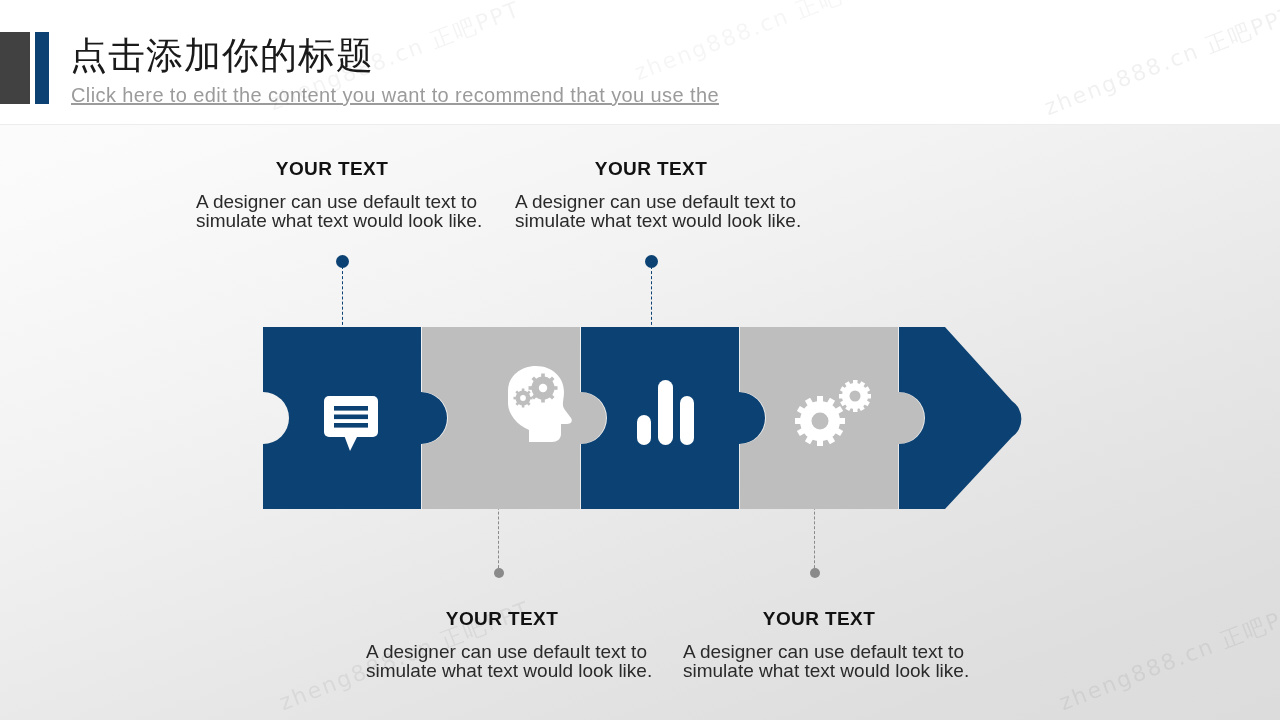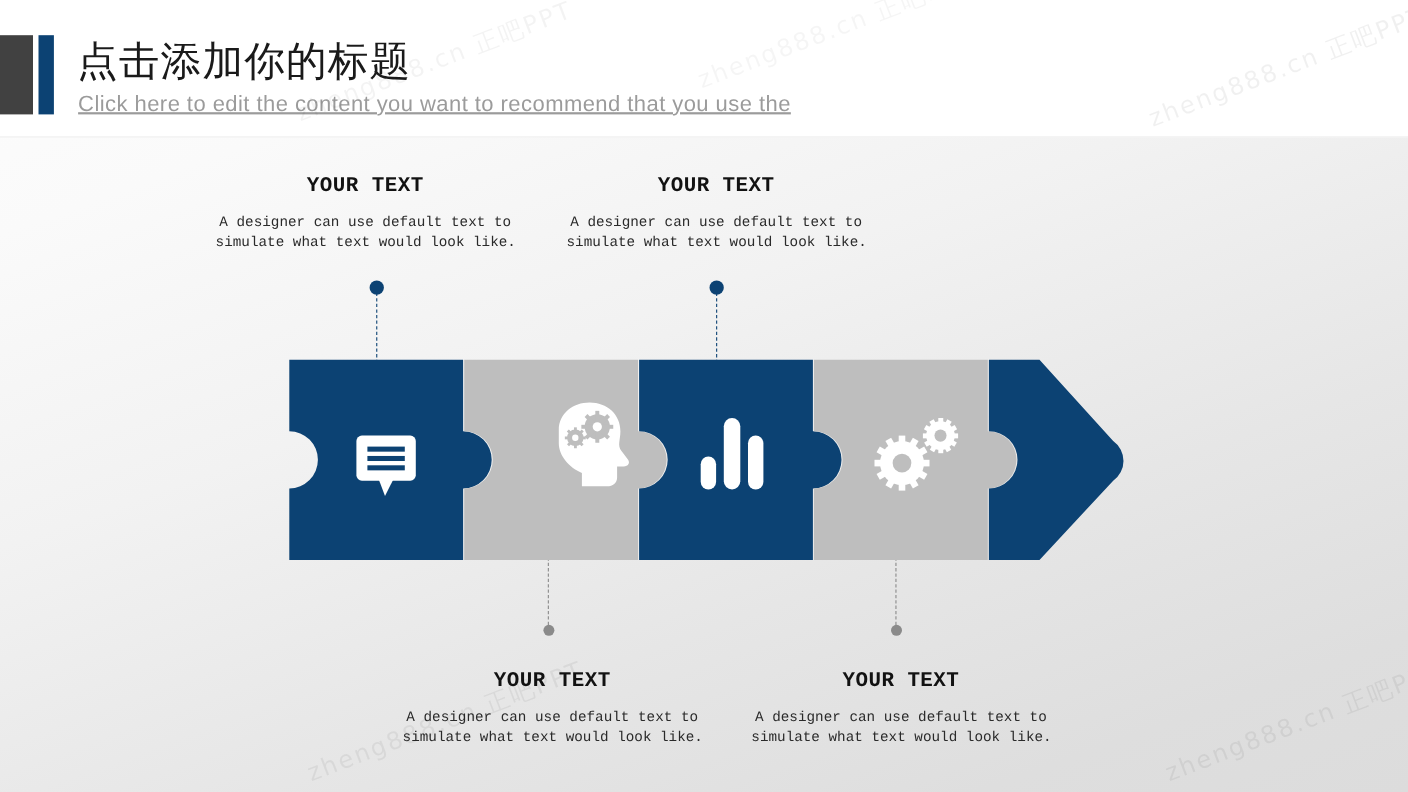--- a/index.html
+++ b/index.html
@@ -62,35 +62,35 @@
     font-size: 20px;
     font-weight: 300;
     color: #9b9b9b;
     letter-spacing: 0.4px;
     line-height: 26px;
     white-space: nowrap;
     text-decoration: underline;
   }
 
   
-  .callout { position: absolute; font-family: Liberation Mono, monospace; }
+  .callout { position: absolute; }
   .callout-title {
     font-size: 19px;
     font-weight: bold;
     color: #121212;
     letter-spacing: 0.4px;
     line-height: 24px;
     text-align: center;
   }
   .callout-body {
-    font-size: 13px;
+    font-size: 19px;
     font-weight: 400;
     color: #2a2a2a;
     line-height: 19px;
-    text-align: center;
+    text-align: right;
     white-space: nowrap;
   }
   #callout-1 { left: 196px; top: 157px; width: 272px; }
   #callout-2 { left: 515px; top: 157px; width: 272px; }
   #callout-3 { left: 366px; top: 607px; width: 272px; }
   #callout-4 { left: 683px; top: 607px; width: 272px; }
   .callout-1-title, .callout-2-title, .callout-3-title, .callout-4-title { margin-bottom: 11px; }
 
   
   .conn-line {

